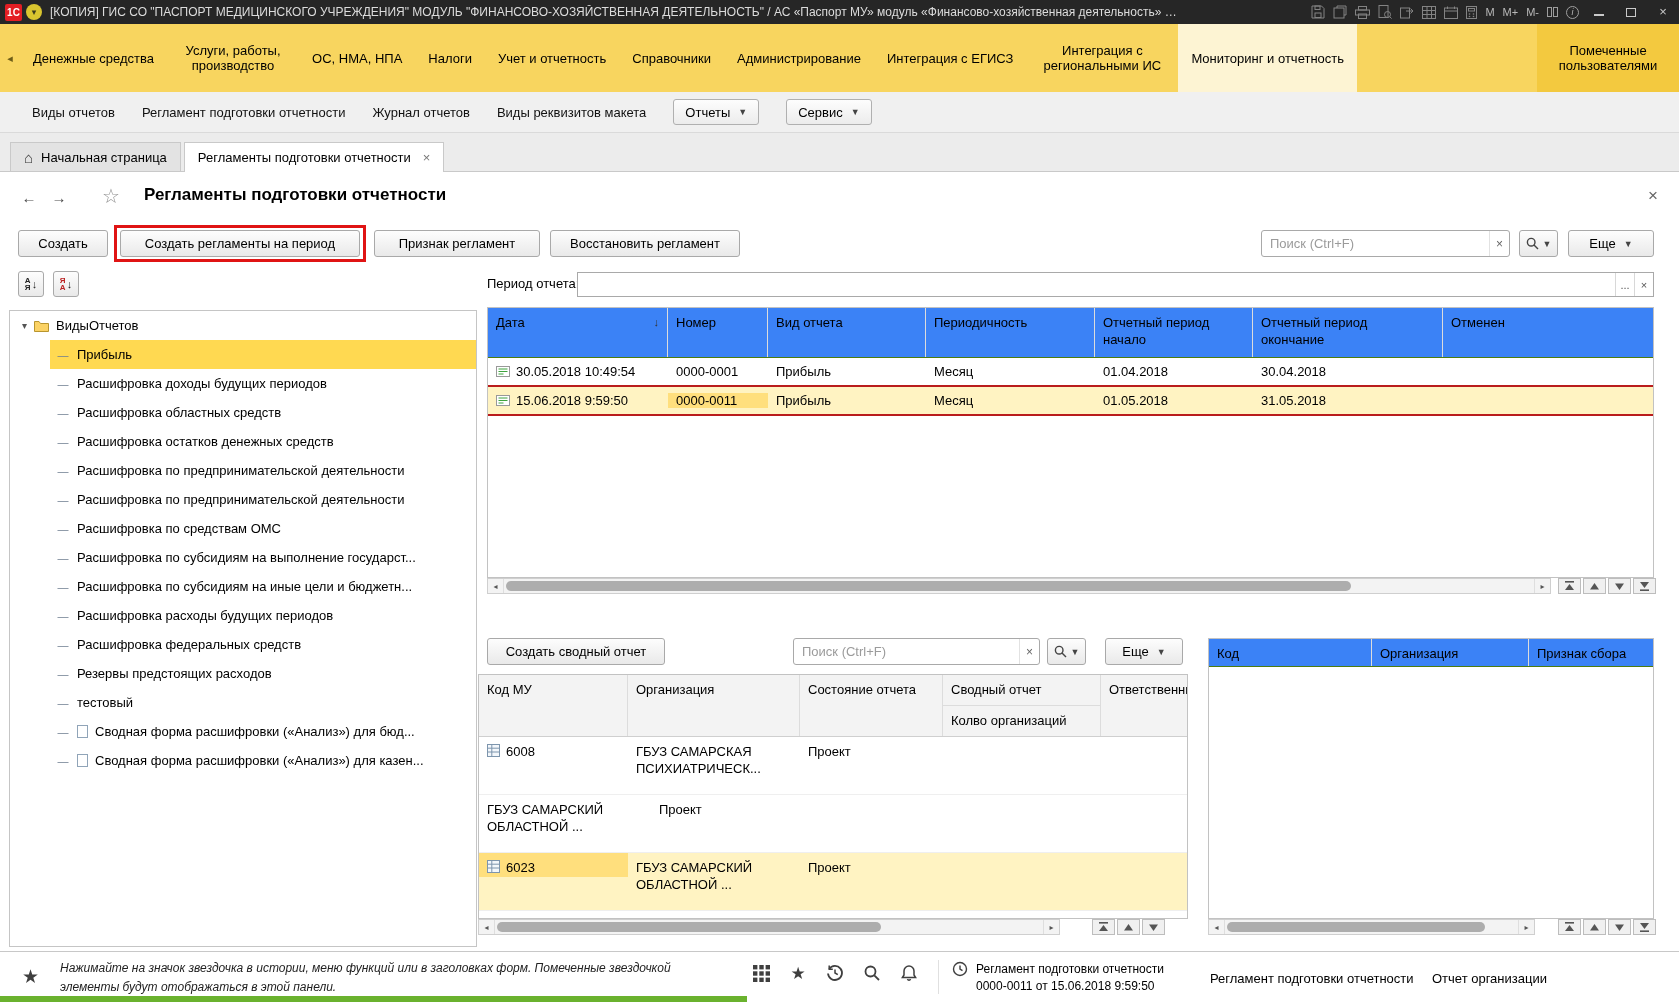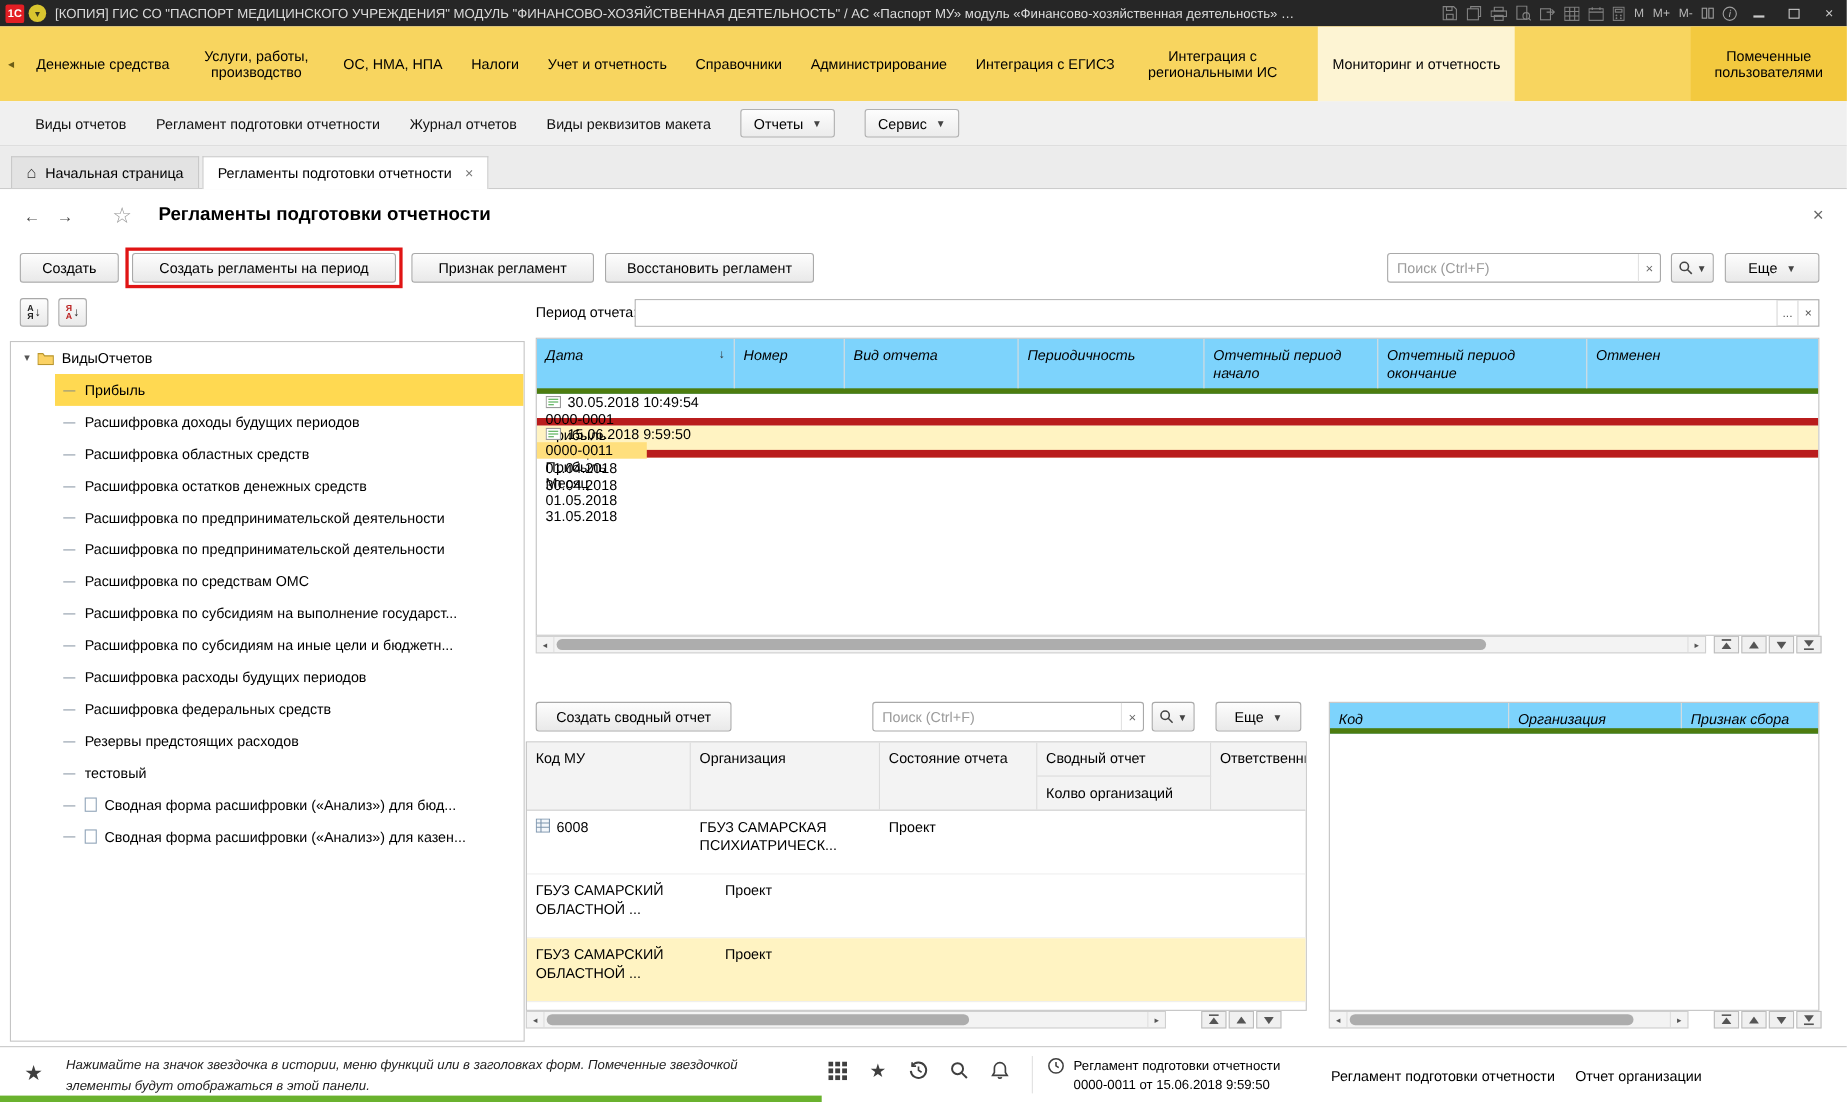--- a/index.html
+++ b/index.html
@@ -24,21 +24,21 @@
   .tb-split i { width:5px; height:10px; border:1px solid #9e9e9e; }
 
   
   .ribbon { position:absolute; top:24px; left:0; right:0; height:68px; background:var(--ribbon-bg,#f8d55f); display:flex; align-items:stretch; overflow:hidden; }
   .ribbon-collapse { width:20px; display:flex; align-items:center; justify-content:center; color:#6d5d17; font-size:11px; flex:none; }
   .ribbon-item { display:flex; align-items:center; justify-content:center; text-align:center; padding:0 13px; white-space:nowrap; font-size:13px; }
   .ribbon-item.wrap { white-space:normal; }
   .ribbon-item.w130 { width:132px; }
   .ribbon-item.w150 { width:152px; }
   .ribbon-item.w140 { width:142px; }
-  .ribbon-item.active { background:var(--ribbon-active-bg,#fdf4d3);margin-left:20px; }
+  .ribbon-item.active { background:var(--ribbon-active-bg,#fdf4d3); }
   .ribbon-item.alt { background:var(--ribbon-alt-bg,#f3c93f); margin-left:auto; }
 
   
   .submenu { position:absolute; top:92px; left:0; right:0; height:41px; background:#f0f0f0; border-bottom:1px solid #dadada; display:flex; align-items:center; padding-left:32px; gap:27px; }
   .sm-link { font-size:13px; color:#111; white-space:nowrap; }
   .dd-btn { height:26px; border:1px solid #b0b0b0; border-radius:3px; background:linear-gradient(#fdfdfd,#ececec); display:flex; align-items:center; gap:8px; padding:0 11px; font-size:13px; }
   .dd-arr { font-size:9px; color:#444; }
 
   
   .tabbar { position:absolute; top:133px; left:0; right:0; height:39px; background:#ececec; border-bottom:1px solid #c9c9c9; display:flex; align-items:flex-end; padding-left:10px; }
@@ -79,24 +79,24 @@
   .expander { font-size:10px; color:#555; }
 
   
   .plabel { position:absolute; font-size:13px; }
   .pfield { position:absolute; height:25px; border:1px solid #a9a9a9; display:flex; background:#fff; }
   .pfield input { flex:1; border:0; outline:0; padding:0 6px; min-width:0; font:inherit; }
   .pf-btn { width:19px; border-left:1px solid #d8d8d8; display:flex; align-items:center; justify-content:center; color:#555; font-size:11px; }
 
   
   .tbl { position:absolute; border:1px solid #c2c2c2; background:#fff; overflow:hidden; }
-  .thead { display:flex; background:#7dd3fc; border-bottom:5px solid #4d7c0f;font-style:italic; }
+  .thead { display:flex; background:#3b82f6; border-bottom:1px solid #4d7c0f; }
   .th { padding:7px 8px 0 8px; border-right:1px solid #dcdcdc; overflow:hidden; line-height:1.3; font-size:13px; }
   .th:last-child { border-right:none; }
-  .trow { display:flex; height:29px; align-items:flex-start; border-bottom:7px solid #b91c1c;flex-direction:column; }
+  .trow { display:flex; height:29px; align-items:center; border-bottom:2px solid #b91c1c; }
   .td { padding:0 8px; overflow:hidden; white-space:nowrap; display:flex; align-items:center; gap:6px; font-size:13px; }
   .trow.selected { background:var(--selection-row,#fff3c2); }
   .td.current { background:var(--selection-cell,#ffdf7d); }
   .c1{width:180px;flex:none}.c2{width:100px;flex:none}.c3{width:158px;flex:none}.c4{width:169px;flex:none}.c5{width:158px;flex:none}.c6{width:190px;flex:none}.c7{flex:1}
   .sort-down { margin-left:auto; font-size:11px; color:#333; }
   .hcell { display:flex; }
 
   .thead2 { display:flex; background:#f3f3f3; border-bottom:1px solid #cfcfcf; height:62px; }
   .hstack { display:flex; flex-direction:column; flex:none; }
   .hstack .th { flex:1; border-bottom:1px solid #dcdcdc; border-right:1px solid #dcdcdc; }
@@ -512,20 +512,31 @@
         <div class="td o4"></div>
         <div class="td o5"></div>
       </div>
       <div class="orow">
         <div class="td o2">ГБУЗ САМАРСКИЙ ОБЛАСТНОЙ ...</div>
         <div class="td o3">Проект</div>
         <div class="td o4"></div>
         <div class="td o5"></div>
       </div>
       <div class="orow selected">
+        <div class="td o1 current">
+            <span class="orgico">
+              <svg width="13" height="13">
+                <rect x="0.5" y="0.5" width="12" height="12" fill="#f3f7fb" stroke="#7d95ad"></rect>
+                <line x1="0.5" y1="4.2" x2="12.5" y2="4.2" stroke="#7d95ad"></line>
+                <line x1="0.5" y1="8" x2="12.5" y2="8" stroke="#7d95ad"></line>
+                <line x1="4.8" y1="0.5" x2="4.8" y2="12.5" stroke="#7d95ad"></line>
+              </svg>
+            </span>
+            <span>6023</span>
+          </div>
         <div class="td o2">ГБУЗ САМАРСКИЙ ОБЛАСТНОЙ ...</div>
         <div class="td o3">Проект</div>
         <div class="td o4"></div>
         <div class="td o5"></div>
       </div>
     </div>
 
     <div class="hscroll" style="left:478px;top:747px;width:582px">
       <span class="sb-arrow">◂</span>
       <span class="sb-track">

